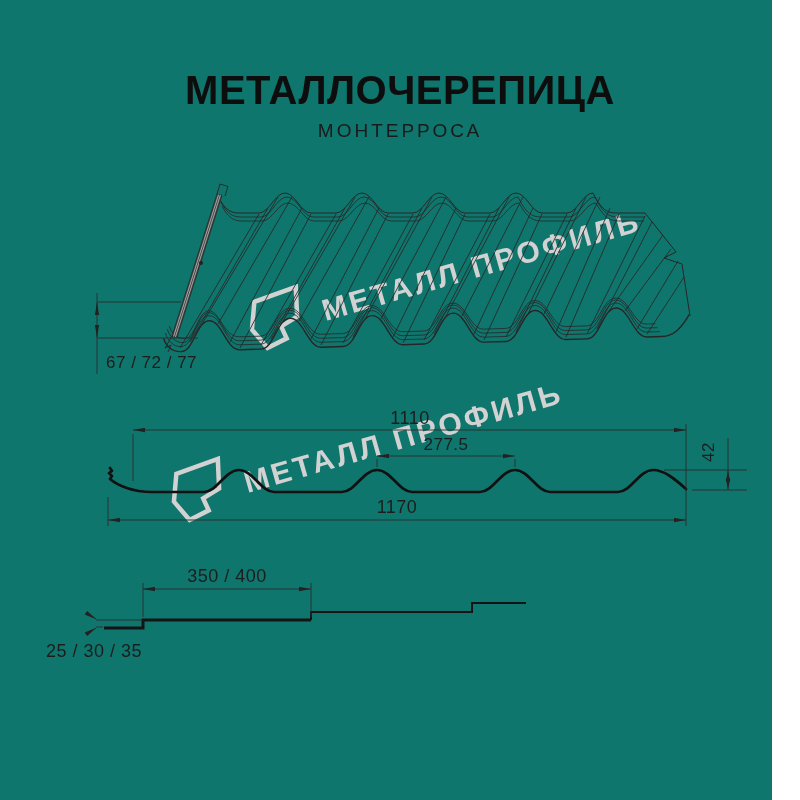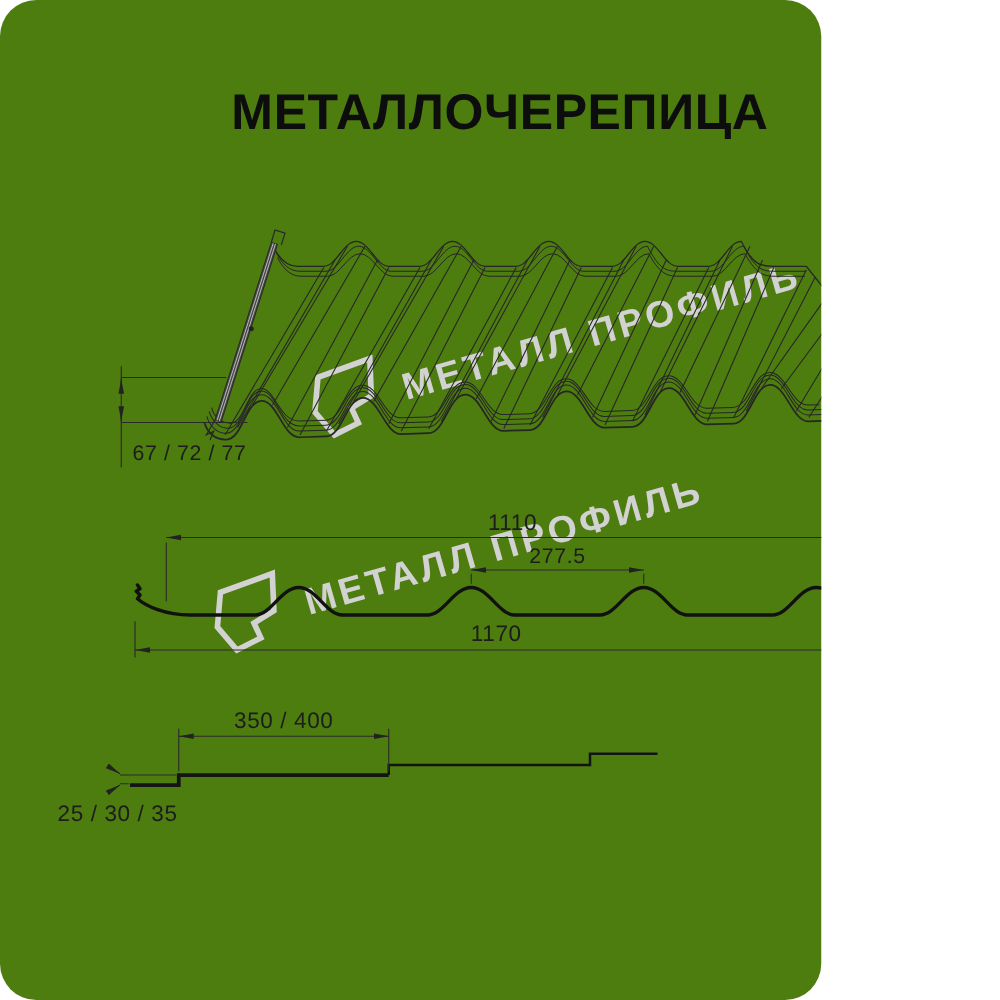--- a/index.html
+++ b/index.html
@@ -1,17 +1,17 @@
 <!DOCTYPE html>
 <html><head>
 <meta charset="utf-8">
 <style>
   html,body{margin:0;padding:0;background:#fff;}
-  .canvas{position:relative;width:657px;height:800px;background:#4d7c0f;overflow:hidden;
-          font-family:"Liberation Sans",sans-serif;color:#111;border-radius:29px;}
+  .canvas{position:relative;width:772px;height:800px;background:#0f766e;overflow:hidden;
+          font-family:"Liberation Sans",sans-serif;color:#111;}
   .title-block{position:absolute;top:70px;left:0;width:800px;text-align:center;}
   .title{font-size:40px;font-weight:800;letter-spacing:.5px;color:#0d0d0d;line-height:1;}
   .subtitle{margin-top:11px;font-size:19px;font-weight:500;letter-spacing:3px;color:#1a1a1a;line-height:1;}
   .watermark{position:absolute;display:flex;align-items:flex-end;gap:14px;
              transform-origin:0% 100%;transform:rotate(-16deg);pointer-events:none;}
   .wm-text{font-size:30px;font-weight:bold;letter-spacing:3px;color:#d2d2d2;
            white-space:nowrap;line-height:1;padding-bottom:8px;}
   .wm1{left:254px;top:297px;}
   .wm2{left:176px;top:469px;}
   #diagram{position:absolute;left:0;top:0;}
@@ -19,20 +19,21 @@
   .dimtxt{font-size:17px;}
   .dimtxt-lg{font-size:18px;}
 </style>
 </head>
 <body>
 
 <div class="canvas">
 
   <div class="title-block">
     <div class="title">МЕТАЛЛОЧЕРЕПИЦА</div>
+    <div class="subtitle">МОНТЕРРОСА</div>
   </div>
 
   <div class="watermark wm1">
     <svg class="wm-logo" width="64" height="58" viewBox="0 0 64 58">
       <path d="M5,33 L15,7 L59,4 L52,33 L34,38 L36,51 L15,55 Z" fill="none" stroke="#d2d2d2" stroke-width="4.5" stroke-linejoin="miter"></path>
     </svg>
     <span class="wm-text">МЕТАЛЛ ПРОФИЛЬ</span>
   </div>
 
   <div class="watermark wm2">

